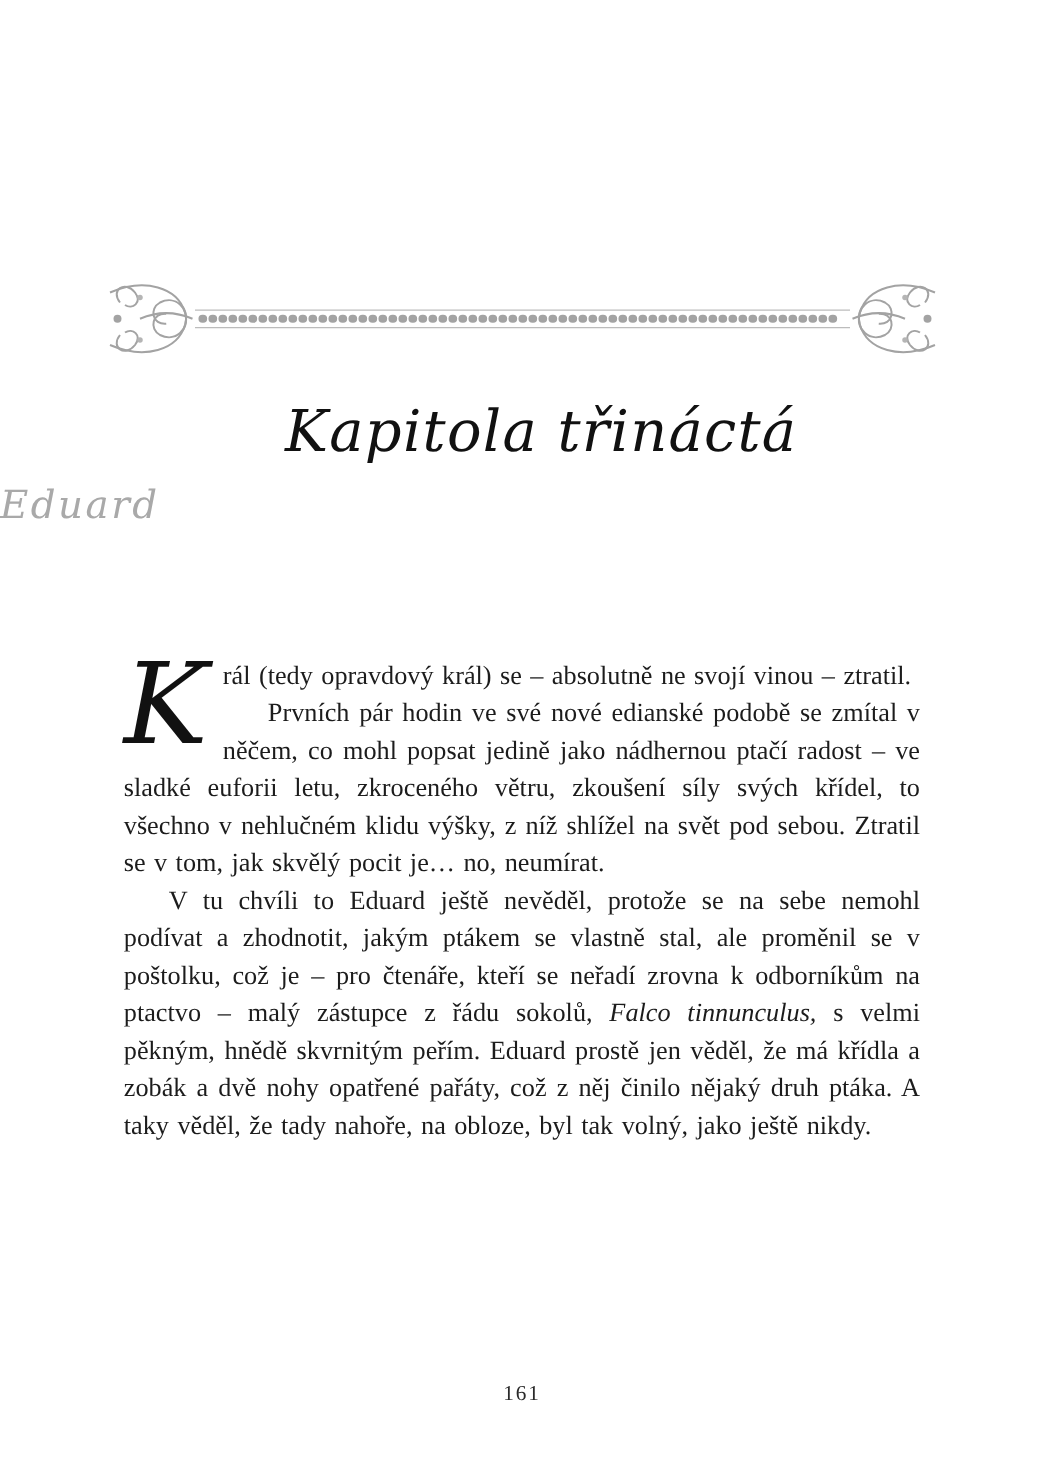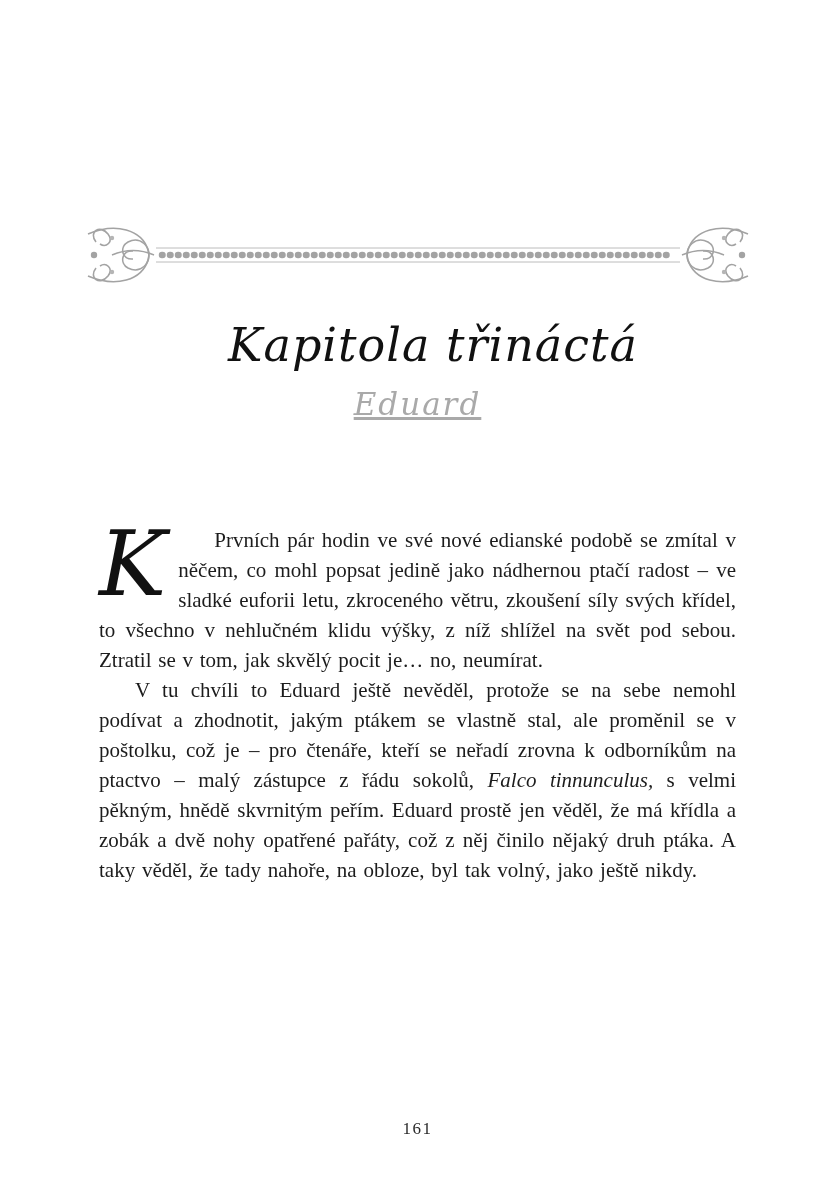--- a/index.html
+++ b/index.html
@@ -31,25 +31,23 @@
     letter-spacing: 1px;
     color: #111111;
     padding-left: 31px;
   }
   .chapter-subtitle {
     font-family: "DejaVu Serif", serif;
     font-style: italic;
     font-weight: 400;
     font-size: 31px;
     line-height: 1.1;
-    text-align: center;
     margin: 16px 0 0 0;
     letter-spacing: 2px;
     color: #a9a9a9;
-    text-decoration: underline;
   }
   .body-text {
     width: 637px;
     margin: 104px auto 0 auto;
     font-size: 21px;
     line-height: 30px;
     text-align: justify;
     text-align-last: left;
     word-spacing: 1.5px;
   }
@@ -62,21 +60,21 @@
     font-size: 90px;
     line-height: 62px;
     padding: 8px 12px 2px 0;
     color: #111111;
   }
   .italic { font-style: italic; font-family: Liberation Serif, serif; }
   .page-number {
     position: absolute;
     left: 0;
     right: 0;
-    bottom: 42px;
+    bottom: 56px;
     text-align: center;
     font-size: 17px;
     letter-spacing: 1.5px;
     color: #2a2a2a;
   }
 </style>
 </head>
 <body>
 
 <div class="page">
@@ -101,20 +99,20 @@
         <line x1="80" y1="41" x2="592" y2="41" stroke="#a3a3a3" stroke-width="6.5" stroke-dasharray="0.5 7.5" stroke-linecap="round"></line>
       </g>
     </svg>
   </div>
 
   <h1 class="chapter-title">Kapitola třináctá</h1>
 
   <h2 class="chapter-subtitle">Eduard</h2>
 
   <div class="body-text" id="body-text">
-      <p class="para first"><span class="dropcap">K</span></p>
+      <p class="para first"><span class="dropcap">K</span><span>rál (tedy opravdový král) se – absolutně ne svojí vinou – ztratil.</span></p>
       <p class="para"><span>Prvních pár hodin ve své nové edianské podobě se zmítal v něčem, co mohl popsat jedině jako nádhernou ptačí radost – ve sladké euforii letu, zkroceného větru, zkoušení síly svých křídel, to všechno v nehlučném klidu výšky, z níž shlížel na svět pod sebou. Ztratil se v tom, jak skvělý pocit je… no, neumírat.</span></p>
       <p class="para"><span>V tu chvíli to Eduard ještě nevěděl, protože se na sebe nemohl podívat a zhodnotit, jakým ptákem se vlastně stal, ale proměnil se v poštolku, což je – pro čtenáře, kteří se neřadí zrovna k odborníkům na ptactvo – malý zástupce z řádu sokolů, </span><span class="italic">Falco tinnunculus,</span><span> s velmi pěkným, hnědě skvrnitým peřím. Eduard prostě jen věděl, že má křídla a zobák a dvě nohy opatřené pařáty, což z něj činilo nějaký druh ptáka. A taky věděl, že tady nahoře, na obloze, byl tak volný, jako ještě nikdy.</span></p>
     </div>
 
   <div class="page-number">161</div>
 
 </div>
 
 </body></html>

